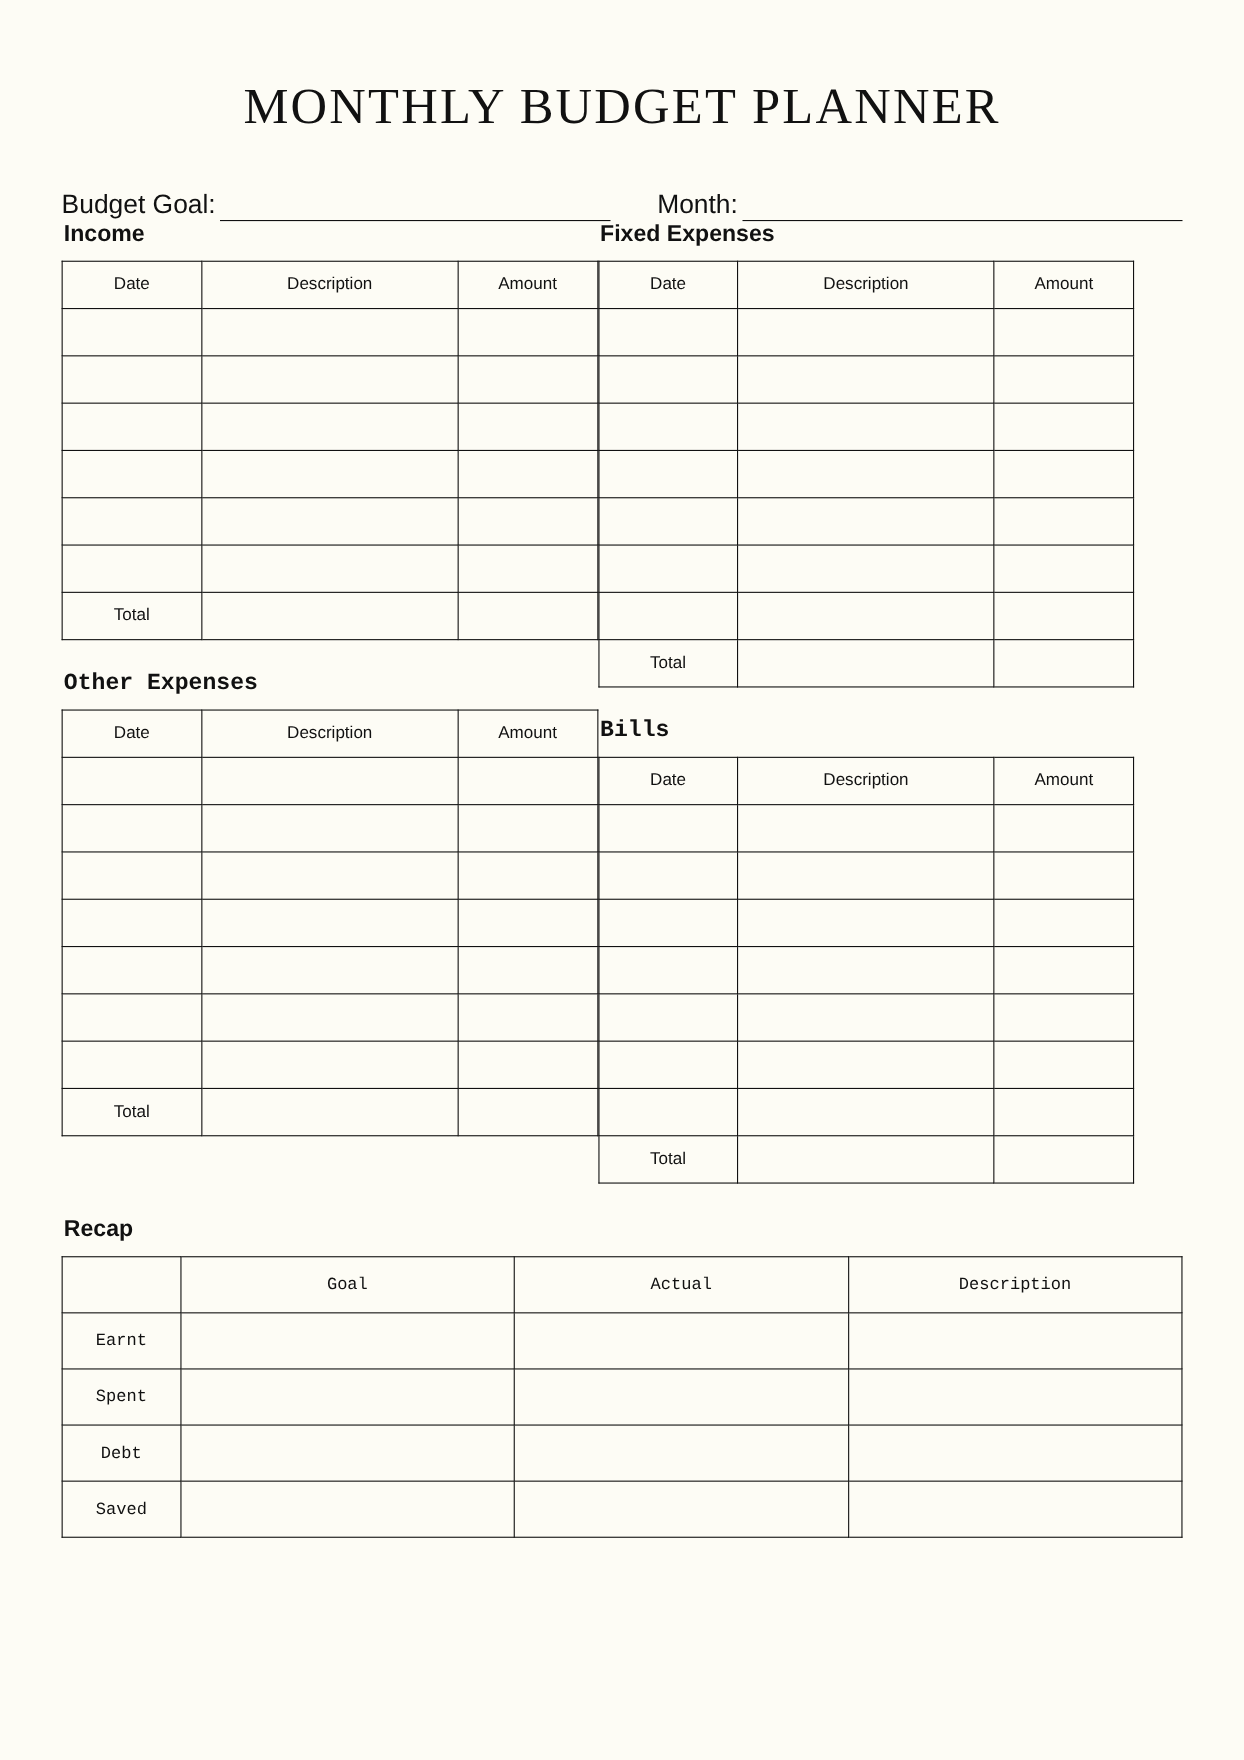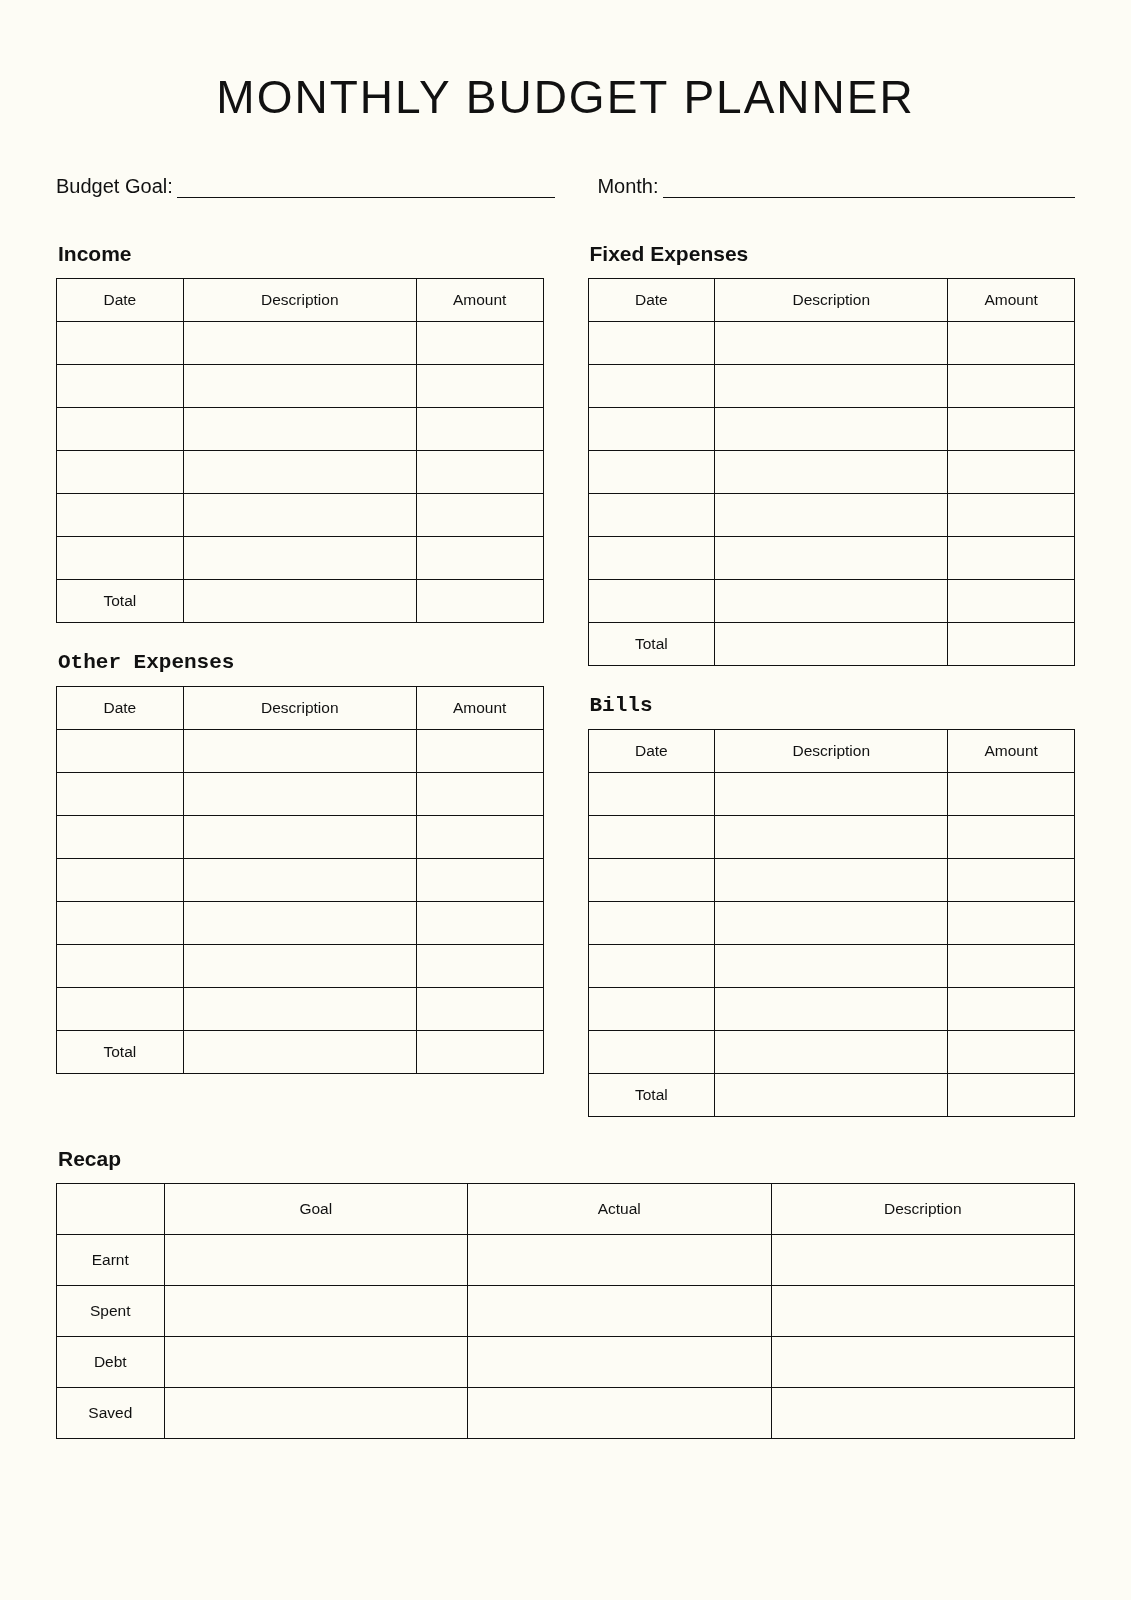--- a/index.html
+++ b/index.html
@@ -16,56 +16,54 @@
   }
   .page {
     position: relative;
     width: 1131px;
     height: 1600px;
     box-sizing: border-box;
     padding: 0 56px;
   }
   .title {
     text-align: center;
-    font-family: Liberation Sans, sans-serif;
+    font-family: Liberation Serif, serif;
     font-size: 46px;
     letter-spacing: 2.0px;
     font-weight: 400;
     margin: 72px 0 0 0;
     line-height: 1.1;
   }
   .meta-row {
     display: flex;
     margin-top: 52px;
     font-size: 22px;
   }
   .meta-field {
     display: flex;
     align-items: flex-end;
   }
   .meta-field.left { width: 52%; }
   .meta-field.right { width: 48%; margin-left: 24px; }
   .meta-label {
     white-space: nowrap;
-    font-size: 20px;
+    font-size: 24px;
     line-height: 1;
     padding-bottom: 2px;
   }
   .meta-line {
     flex: 1;
     border-bottom: 1.6px solid #111;
     height: 22px;
     margin-left: 4px;
   }
   .meta-field.left .meta-line { margin-right: 18px; }
 
   .columns {
     display: flex;
-    gap: 44px;
-    margin-top: 44px;
   }
   .col { width: calc(50% - 22px); }
 
   .section-title {
     font-size: 21px;
     font-weight: 700;
     margin: 0 0 12px 2px;
   }
   .section-title.second {
     margin-top: 28px;
@@ -92,20 +90,21 @@
   .c-desc { width: 48%; }
   .c-amt  { width: 26%; }
 
   .recap-wrap {
     margin-top: 30px;
   }
   table.recap {
     border-collapse: collapse;
     width: 100%;
     table-layout: fixed;
+    font-family: Liberation Mono, monospace;
   }
   table.recap td {
     border: 1.6px solid #111;
     height: 50px;
     font-size: 15.5px;
     text-align: center;
     padding: 0;
   }
   .r-label { width: 10.5%; }
   .r-col { width: 29.8%; }

